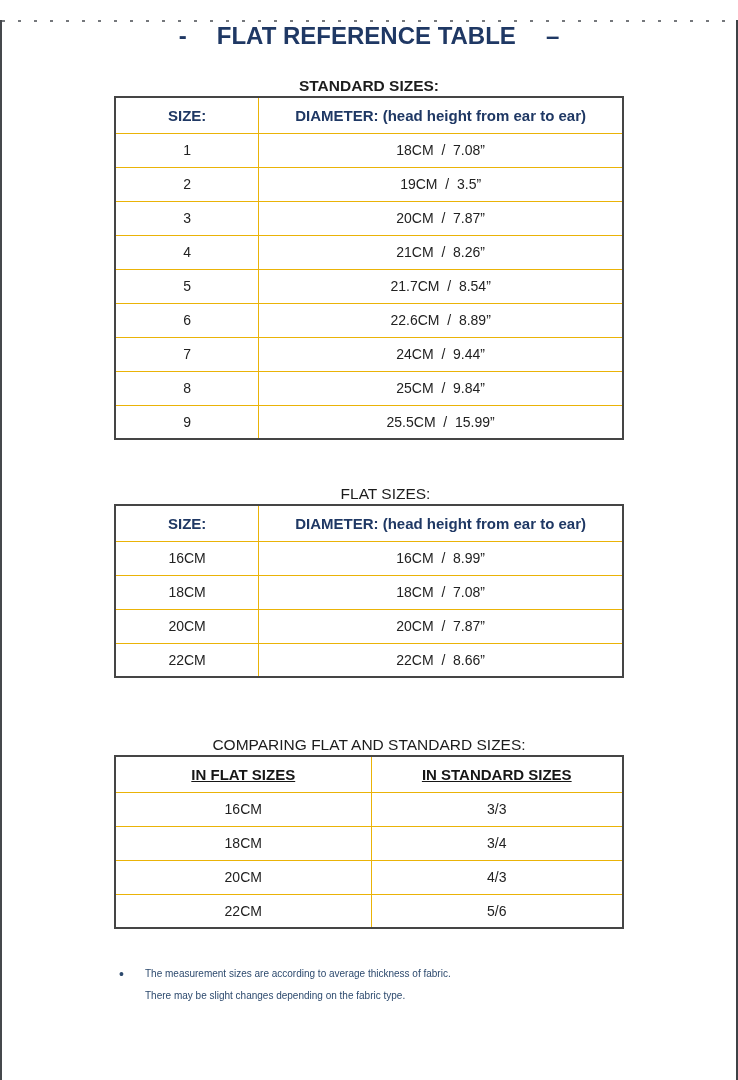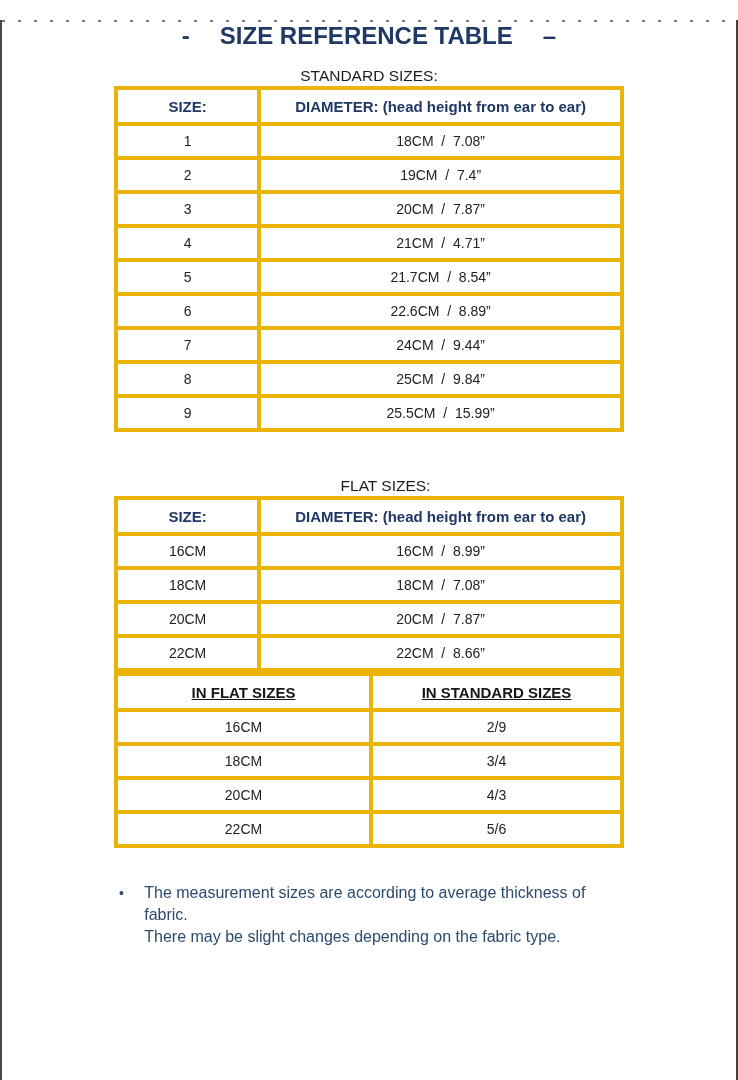--- a/index.html
+++ b/index.html
@@ -28,31 +28,31 @@
     margin-top: 20px;
     display: flex; justify-content: center; align-items: center; gap: 30px;
     color: #1f3864; font-size: 24px; font-weight: bold; line-height: 32px;
   }
   .doc-title .dash-right { letter-spacing: 0; }
 
   .section-label {
     text-align: center;
     color: #1c1c1c; font-size: 15.5px; line-height: 20px;
   }
-  .label-standard { margin-top: 14px; }
+  .label-standard { margin-top: 24px; font-weight: bold; }
   .label-flat     { margin-top: 44px; padding-left: 33px; }
   .label-compare  { margin-top: 57px; }
 
   table.sizes-table {
     width: 510px; margin: 0 auto;
     border-collapse: collapse; table-layout: fixed;
     border: 2px solid #454545;
   }
   .sizes-table th, .sizes-table td {
-    border: 4px solid #eab308;
+    border: 1px solid #eab308;
     text-align: center; vertical-align: middle;
   }
   .sizes-table th {
     height: 36px;
     color: #1f3864; font-size: 15px; font-weight: bold;
   }
   .sizes-table td {
     height: 34px;
     color: #222222; font-size: 14px;
     white-space: pre;
@@ -64,58 +64,58 @@
   .table-compare .col-flat { width: 50.4%; }
   .table-compare th { color: #161616; text-decoration: underline; }
 
   .note {
     margin: 34px 0 0 119px;
     width: 500px;
     display: flex; align-items: flex-start;
     color: #2d4a6e;
   }
   .note .bullet { width: 26px; font-size: 14px; line-height: 22px; }
-  .note .note-text { font-size: 16px; line-height: 22px; white-space: pre-line; }
+  .note .note-text { font-size: 10px; line-height: 22px; white-space: pre-line; }
 </style>
 </head>
 <body>
 
 <div class="page">
 
   <div class="doc-title">
     <span class="dash-left">-</span>
-    <span>SIZE REFERENCE TABLE</span>
+    <span>FLAT REFERENCE TABLE</span>
     <span class="dash-right">–</span>
   </div>
 
   <div class="section-label label-standard">STANDARD SIZES:</div>
 
   <table class="sizes-table table-standard">
     <thead>
       <tr>
         <th class="col-size">SIZE:</th>
         <th>DIAMETER: (head height from ear to ear)</th>
       </tr>
     </thead>
     <tbody>
       <tr>
         <td>1</td>
         <td>18CM  /  7.08”</td>
       </tr>
       <tr>
         <td>2</td>
-        <td>19CM  /  7.4”</td>
+        <td>19CM  /  3.5”</td>
       </tr>
       <tr>
         <td>3</td>
         <td>20CM  /  7.87”</td>
       </tr>
       <tr>
         <td>4</td>
-        <td>21CM  /  4.71”</td>
+        <td>21CM  /  8.26”</td>
       </tr>
       <tr>
         <td>5</td>
         <td>21.7CM  /  8.54”</td>
       </tr>
       <tr>
         <td>6</td>
         <td>22.6CM  /  8.89”</td>
       </tr>
       <tr>
@@ -155,32 +155,33 @@
         <td>20CM</td>
         <td>20CM  /  7.87”</td>
       </tr>
       <tr>
         <td>22CM</td>
         <td>22CM  /  8.66”</td>
       </tr>
     </tbody>
   </table>
 
+  <div class="section-label label-compare">COMPARING FLAT AND STANDARD SIZES:</div>
 
   <table class="sizes-table table-compare">
     <thead>
       <tr>
         <th class="col-flat">IN FLAT SIZES</th>
         <th>IN STANDARD SIZES</th>
       </tr>
     </thead>
     <tbody>
       <tr>
         <td>16CM</td>
-        <td>2/9</td>
+        <td>3/3</td>
       </tr>
       <tr>
         <td>18CM</td>
         <td>3/4</td>
       </tr>
       <tr>
         <td>20CM</td>
         <td>4/3</td>
       </tr>
       <tr>

